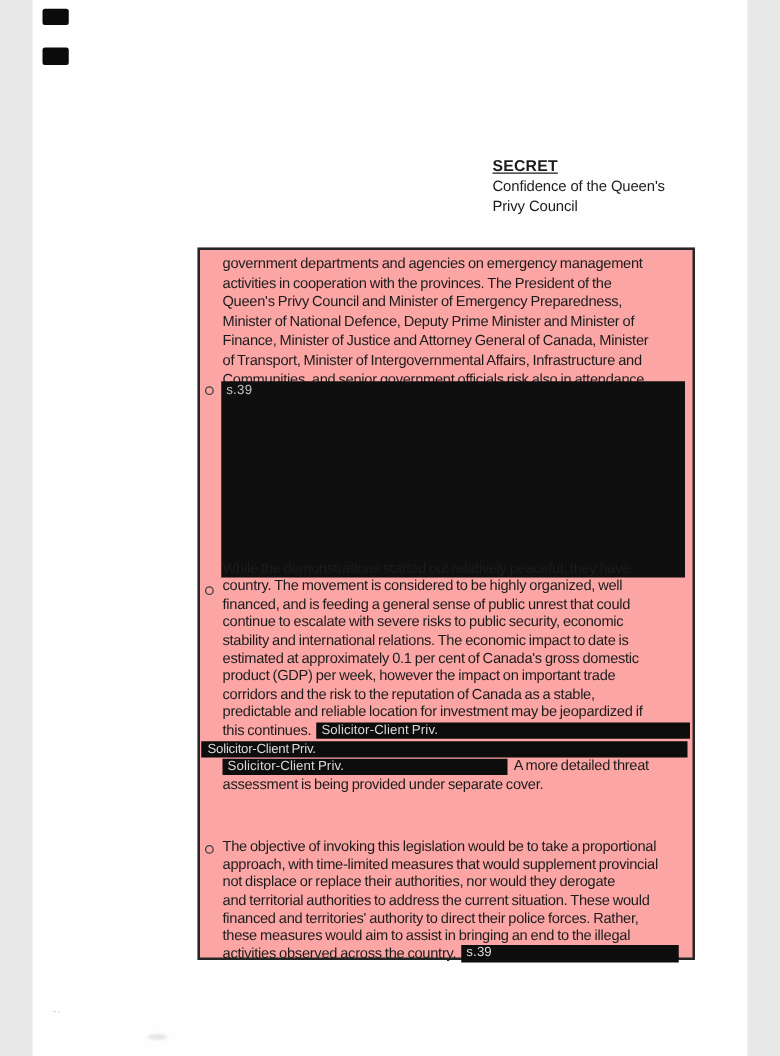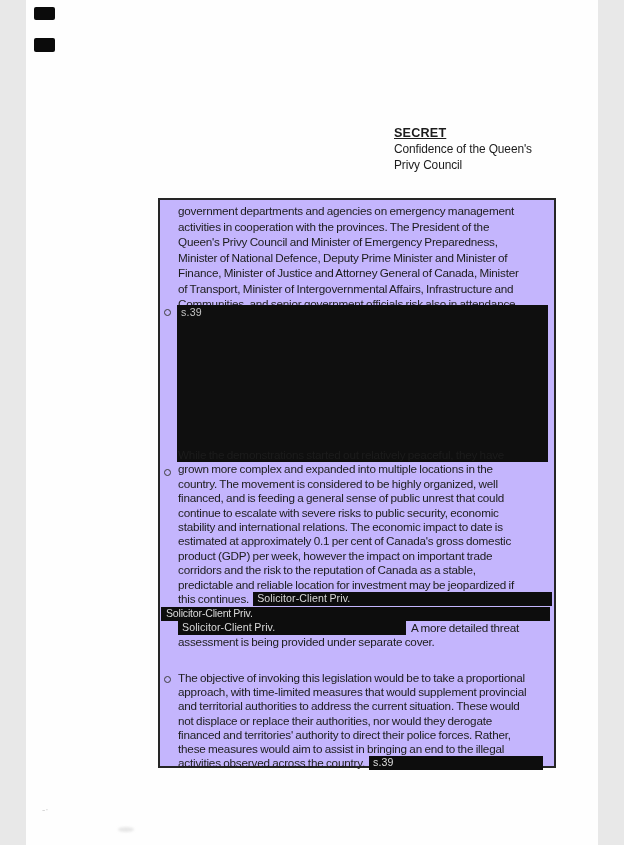--- a/index.html
+++ b/index.html
@@ -10,21 +10,21 @@
     font-family:"Liberation Sans","DejaVu Sans",sans-serif;
     color:#1c1c1c;
     overflow:hidden;
     margin:0 auto;
   }
   .scan-mark{position:absolute;background:#0b0b0b;border-radius:2px;}
   .header-block{position:absolute;left:368px;top:126px;line-height:15.8px;font-size:11.9px;letter-spacing:-0.1px;}
   .classification{font-weight:bold;font-size:12.6px;text-decoration:underline;letter-spacing:0.2px;}
   .content-box{
     position:absolute;left:132px;top:198px;width:394px;height:566px;
-    border:2px solid #262626;background:#c4b5fd;
+    border:2px solid #262626;background:#fca5a5;
   }
   .para{position:absolute;left:18px;font-size:11.7px;letter-spacing:-0.2px;word-spacing:-0.6px;white-space:nowrap;width:374px;}
   .para .tl{height:var(--lh);line-height:var(--lh);}
   #p1{top:3px;--lh:15.5px;}
   #p2{top:248px;--lh:14.4px;}
   #p3{top:471px;--lh:14.2px;}
   .bullet{
     position:absolute;left:4px;width:5px;height:5px;border-radius:50%;
     border:1.4px solid #3d3d3d;background:transparent;
   }
@@ -78,21 +78,20 @@
 
     <div class="bullet" style="top:109px;"></div>
     <div class="redaction-block">
       <div class="rlabel">s.39</div>
     </div>
 
     <div class="bullet" style="top:269px;"></div>
     <div class="para" id="p2">
       <div>
           <div class="tl">While the demonstrations started out relatively peaceful, they have</div>
-          <div class="tl">grown more complex and expanded into multiple locations in the</div>
           <div class="tl">country. The movement is considered to be highly organized, well</div>
           <div class="tl">financed, and is feeding a general sense of public unrest that could</div>
           <div class="tl">continue to escalate with severe risks to public security, economic</div>
           <div class="tl">stability and international relations. The economic impact to date is</div>
           <div class="tl">estimated at approximately 0.1 per cent of Canada's gross domestic</div>
           <div class="tl">product (GDP) per week, however the impact on important trade</div>
           <div class="tl">corridors and the risk to the reputation of Canada as a stable,</div>
           <div class="tl">predictable and reliable location for investment may be jeopardized if</div>
         </div>
       <div class="redline">
@@ -105,22 +104,22 @@
         <span id="after-bar3">A more detailed threat</span>
       </div>
       <div class="tl">assessment is being provided under separate cover.</div>
     </div>
 
     <div class="bullet" style="top:476px;"></div>
     <div class="para" id="p3">
       <div>
           <div class="tl">The objective of invoking this legislation would be to take a proportional</div>
           <div class="tl">approach, with time-limited measures that would supplement provincial</div>
+          <div class="tl">not displace or replace their authorities, nor would they derogate</div>
           <div class="tl">and territorial authorities to address the current situation. These would</div>
-          <div class="tl">not displace or replace their authorities, nor would they derogate</div>
           <div class="tl">financed and territories' authority to direct their police forces. Rather,</div>
           <div class="tl">these measures would aim to assist in bringing an end to the illegal</div>
         </div>
       <div class="redline">
         <span class="tail-text">activities observed across the country.</span>
         <span class="redbar" id="p3-endbar"><span class="inlbl">s.39</span></span>
       </div>
     </div>
 
   </div>

